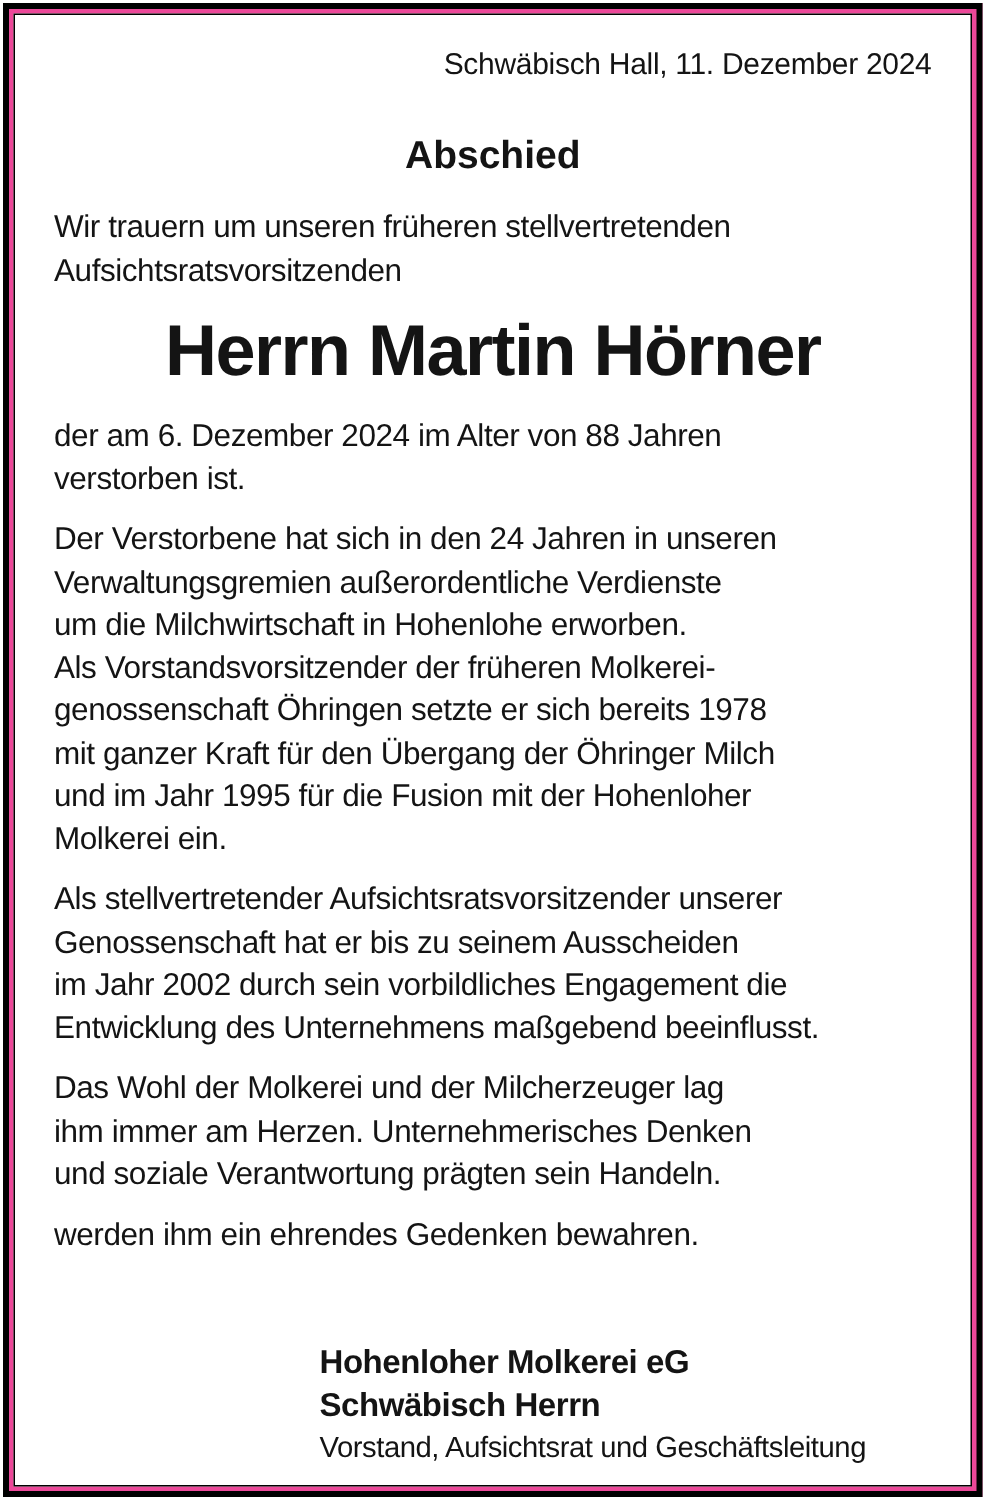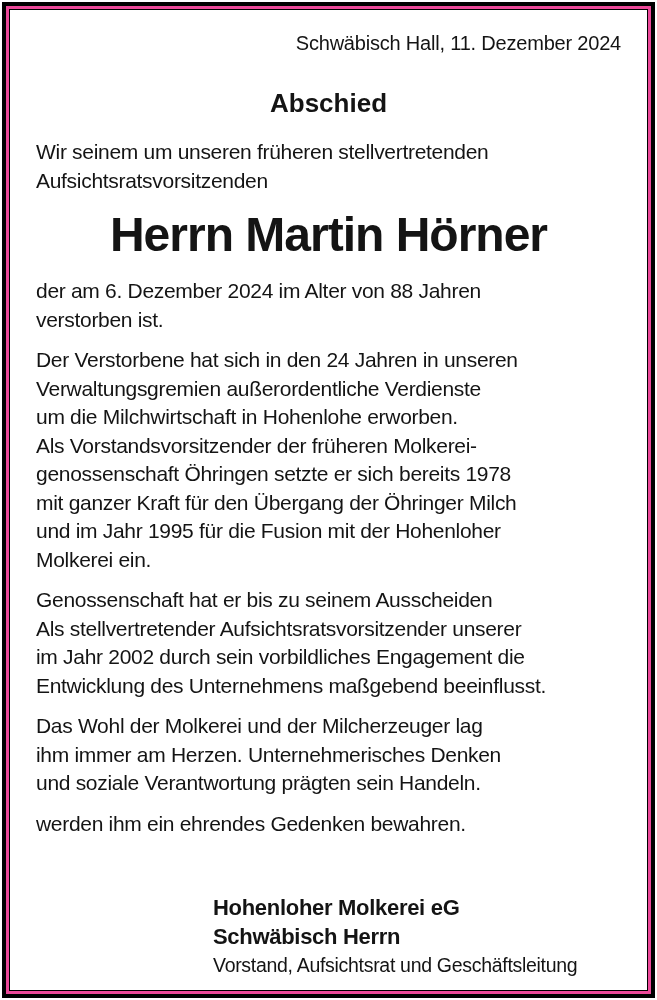--- a/index.html
+++ b/index.html
@@ -83,21 +83,21 @@
 
 <div class="card">
   <div class="frame-outer">
     <div class="frame-inner">
 
       <div class="dateline">Schwäbisch Hall, 11. Dezember 2024</div>
 
       <div class="notice-title">Abschied</div>
 
       <div class="intro">
-        <div class="bodyline">Wir seinem um unseren früheren stellvertretenden</div>
+        <div class="bodyline">Wir trauern um unseren früheren stellvertretenden</div>
         <div class="bodyline">Aufsichtsratsvorsitzenden</div>
       </div>
 
       <div class="deceased-name">Herrn Martin Hörner</div>
 
       <div class="para first">
         <div class="bodyline">der am 6. Dezember 2024 im Alter von 88 Jahren</div>
         <div class="bodyline">verstorben ist.</div>
       </div>
 
@@ -106,22 +106,22 @@
         <div class="bodyline">Verwaltungsgremien außerordentliche Verdienste</div>
         <div class="bodyline">um die Milchwirtschaft in Hohenlohe erworben.</div>
         <div class="bodyline">Als Vorstandsvorsitzender der früheren Molkerei-</div>
         <div class="bodyline">genossenschaft Öhringen setzte er sich bereits 1978</div>
         <div class="bodyline">mit ganzer Kraft für den Übergang der Öhringer Milch</div>
         <div class="bodyline">und im Jahr 1995 für die Fusion mit der Hohenloher</div>
         <div class="bodyline">Molkerei ein.</div>
       </div>
 
       <div class="para">
+        <div class="bodyline">Als stellvertretender Aufsichtsratsvorsitzender unserer</div>
         <div class="bodyline">Genossenschaft hat er bis zu seinem Ausscheiden</div>
-        <div class="bodyline">Als stellvertretender Aufsichtsratsvorsitzender unserer</div>
         <div class="bodyline">im Jahr 2002 durch sein vorbildliches Engagement die</div>
         <div class="bodyline">Entwicklung des Unternehmens maßgebend beeinflusst.</div>
       </div>
 
       <div class="para">
         <div class="bodyline">Das Wohl der Molkerei und der Milcherzeuger lag</div>
         <div class="bodyline">ihm immer am Herzen. Unternehmerisches Denken</div>
         <div class="bodyline">und soziale Verantwortung prägten sein Handeln.</div>
       </div>
 

